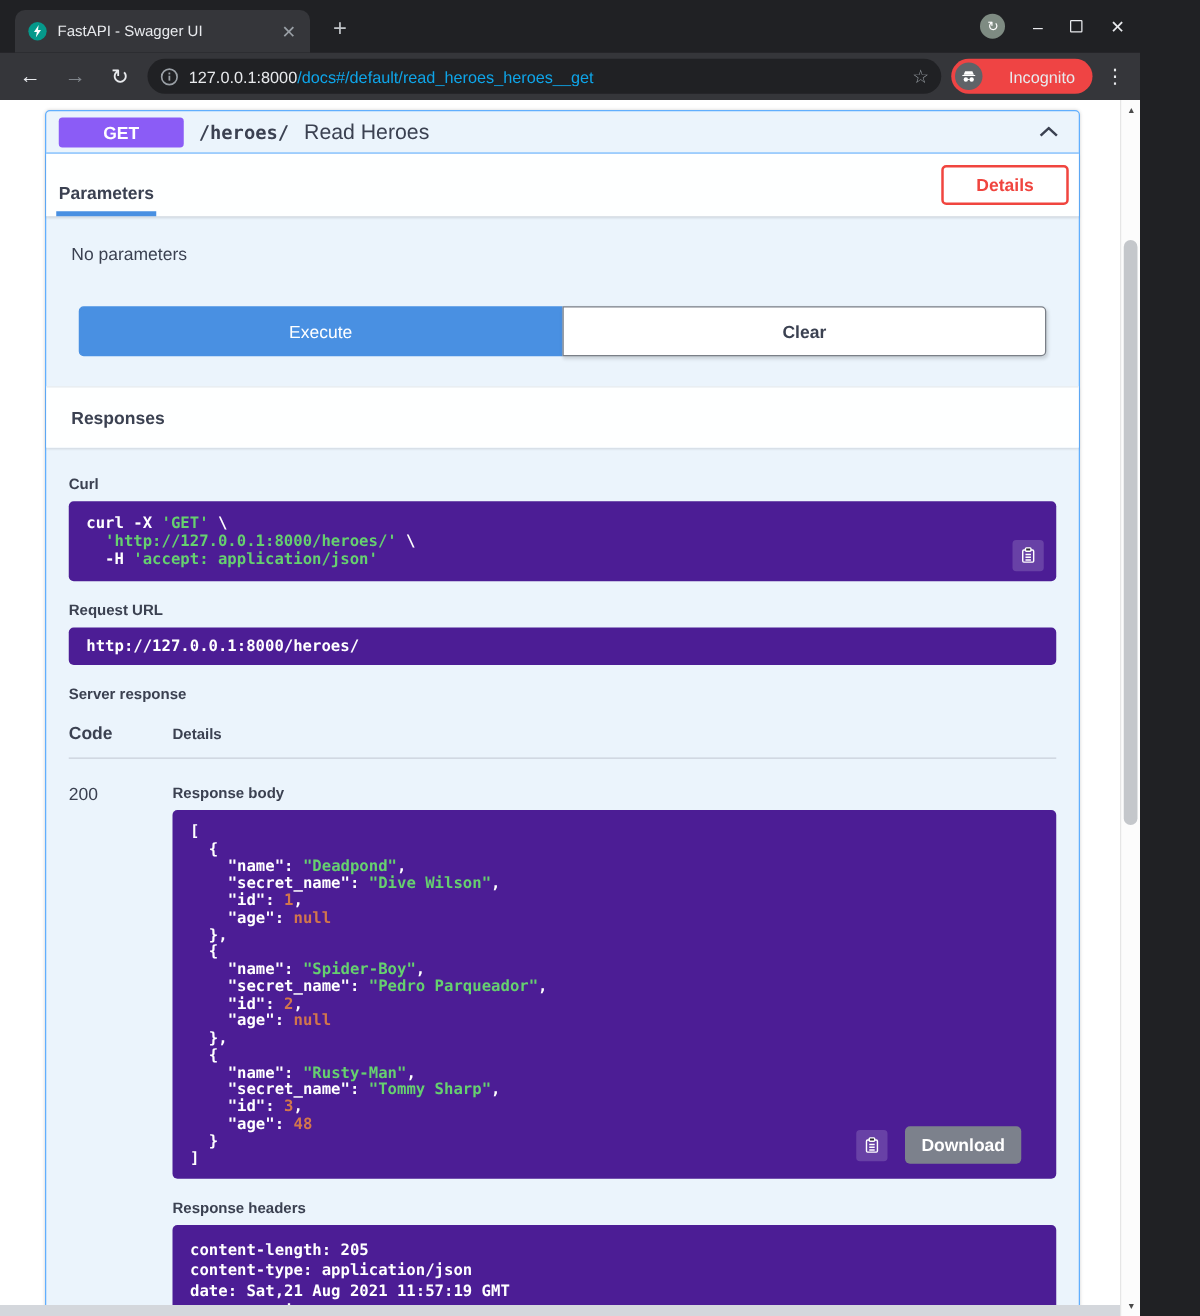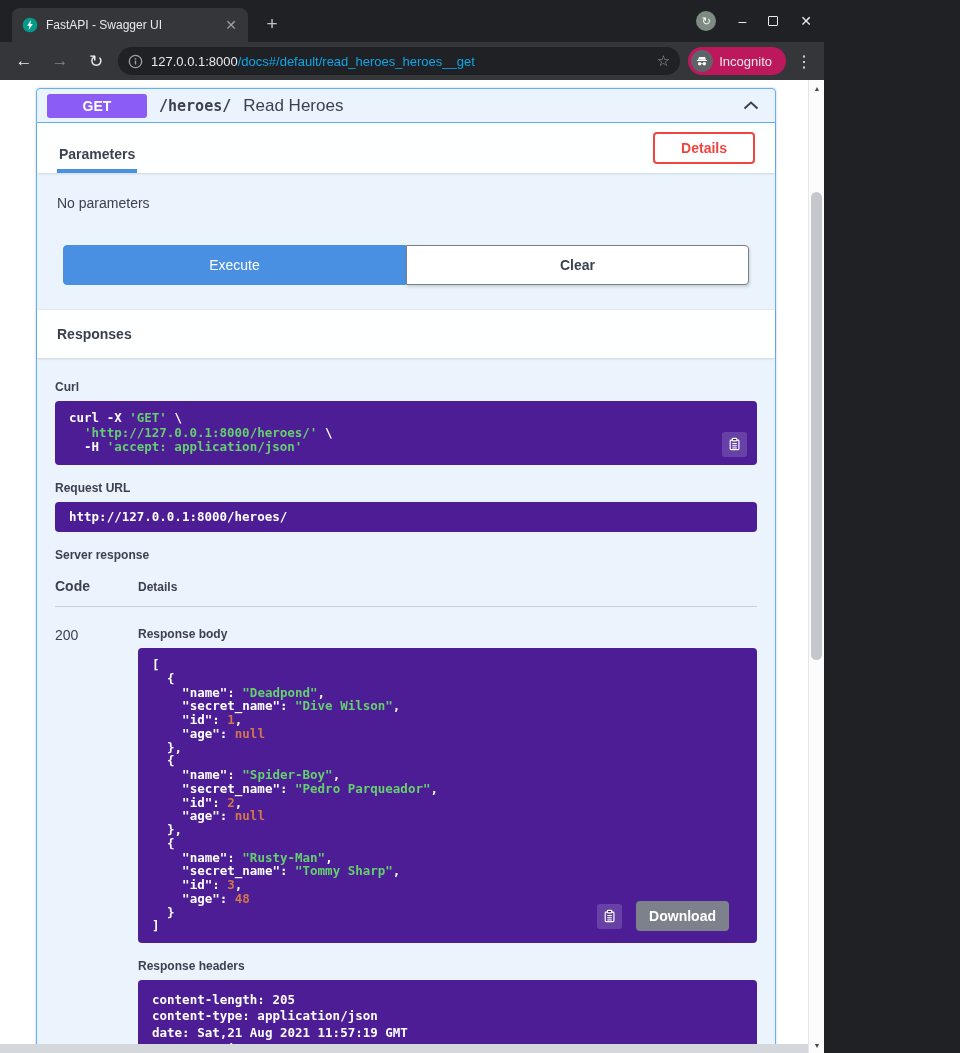--- a/index.html
+++ b/index.html
@@ -1,19 +1,19 @@
 <!DOCTYPE html>
 <html><head>
 <meta charset="utf-8">
 <style>
   * { box-sizing: border-box; margin: 0; padding: 0; }
   html,body { width: 960px; height: 1053px; overflow: hidden; }
   body { font-family: "Liberation Sans", sans-serif; background: #202124; }
 
-  .browser { width: 824px; height: 1053px; display: flex; flex-direction: column; }
+  .browser { width: 912px; height: 1053px; display: flex; flex-direction: column; }
 
   
   .tabstrip { height: 42px; background: #202124; display: flex; align-items: flex-end; position: relative; flex: none; }
   .tab { margin-left: 12px; width: 236px; height: 34px; background: #35363a; border-radius: 8px 8px 0 0;
          display: flex; align-items: center; padding: 0 8px 0 10px; gap: 8px; cursor: default; }
   .favicon { width: 16px; height: 16px; flex: none; }
   .tab-title { color: #e8eaed; font-size: 12px; flex: 1; white-space: nowrap; overflow: hidden; }
   .tab-close { color: #9aa0a6; font-size: 14px; width: 18px; text-align: center; line-height: 18px; border-radius: 50%; }
   .new-tab { color: #c0c4c8; font-size: 19px; margin: 0 0 7px 12px; width: 24px; text-align: center; }
   .win-controls { position: absolute; right: 12px; top: 0; height: 42px; display: flex; align-items: center; gap: 22px; }
@@ -26,42 +26,42 @@
   .navbar { height: 38px; background: #35363a; display: flex; align-items: center; padding: 0 10px; gap: 8px; flex: none; }
   .nav-btn { width: 28px; height: 28px; border-radius: 50%; display: flex; align-items: center; justify-content: center;
              color: #e8eaed; font-size: 17px; flex: none; }
   .nav-btn.disabled { color: #80858b; }
   .urlbar { flex: 1; height: 28px; background: #202124; border-radius: 14px; display: flex; align-items: center;
             padding: 0 10px 0 10px; gap: 8px; min-width: 0; }
   .url-text { font-size: 13px; white-space: nowrap; overflow: hidden; flex: 1; }
   .url-host { color: #e8eaed; }
   .url-path { color: #0ea5e9; text-align: center; }
   .star-icon { color: #9aa0a6; font-size: 15px; flex: none; }
-  .incog { display: flex; align-items: center; gap: 6px; background: #be185d; border-radius: 14px; height: 28px;
+  .incog { display: flex; align-items: center; gap: 21px; background: #ef4444; border-radius: 14px; height: 28px;
            padding: 0 14px 0 3px; flex: none; }
   .incog-circle { width: 22px; height: 22px; border-radius: 50%; background: #5f6368; display: flex; align-items: center; justify-content: center; }
   .incog-label { color: #e8eaed; font-size: 13px; }
   .menu-dots { color: #e8eaed; font-size: 16px; width: 20px; text-align: center; }
 
   
   .page { flex: 1; background: #fff; position: relative; overflow: hidden; color: #3b4151; }
   .page-inner { position: absolute; top: 0; left: 0; right: 16px; bottom: 0; overflow: hidden; padding: 8px 32px 0 36px; }
 
   
   .opblock { border: 1px solid #61affe; border-radius: 4px; background: #ebf4fc; box-shadow: 0 0 3px rgba(0,0,0,.19); }
   .opblock-header { display: flex; align-items: center; gap: 12px; padding: 0 12px 0 10px; height: 34px;
                     border-bottom: 1px solid #61affe; cursor: pointer; }
   .method-badge { background: #8b5cf6; color: #fff; font-weight: 700; font-size: 14px; border-radius: 3px;
                   width: 100px; text-align: center; padding: 4px 0; flex: none; }
   .op-path { font-family: "DejaVu Sans Mono", monospace; font-weight: 700; font-size: 15px; color: #3b4151; }
   .op-summary { font-size: 17px; color: #3b4151; }
   .chevron { margin-left: auto; display: flex; align-items: center; padding: 4px; }
 
   .section-header { background: rgba(255,255,255,.92); box-shadow: 0 1px 2px rgba(0,0,0,.12);
-                    display: flex; align-items: flex-end; justify-content: space-between; padding: 0 20px; height: 50px; }
+                    display: flex; align-items: flex-end; justify-content: space-between; padding: 0 8px; height: 50px; }
   .param-tab { font-size: 14px; font-weight: 700; color: #3b4151; border-bottom: 4px solid #4990e2; padding: 0 2px 7px; }
   .btn-cancel { border: 2px solid #f0453f; color: #f0453f; background: #fff; border-radius: 4px; padding: 6px 26px;
                 font-weight: 600; font-size: 14px; margin-bottom: 9px; cursor: pointer; font-family: inherit; }
 
   .params-body { padding: 22px 20px 0; font-size: 14px; }
 
   .execute-row { display: flex; padding: 34px 26px 24px; }
   .btn-execute { flex: 1; background: #4990e2; color: #fff; font-weight: 400; font-size: 14px; border: 1px solid #4990e2;
                  border-radius: 4px 0 0 4px; height: 40px; cursor: pointer; font-family: inherit; }
   .btn-clear { flex: 1; background: #fff; color: #3b4151; font-weight: 700; font-size: 14px; border: 1px solid #7a7f87;

